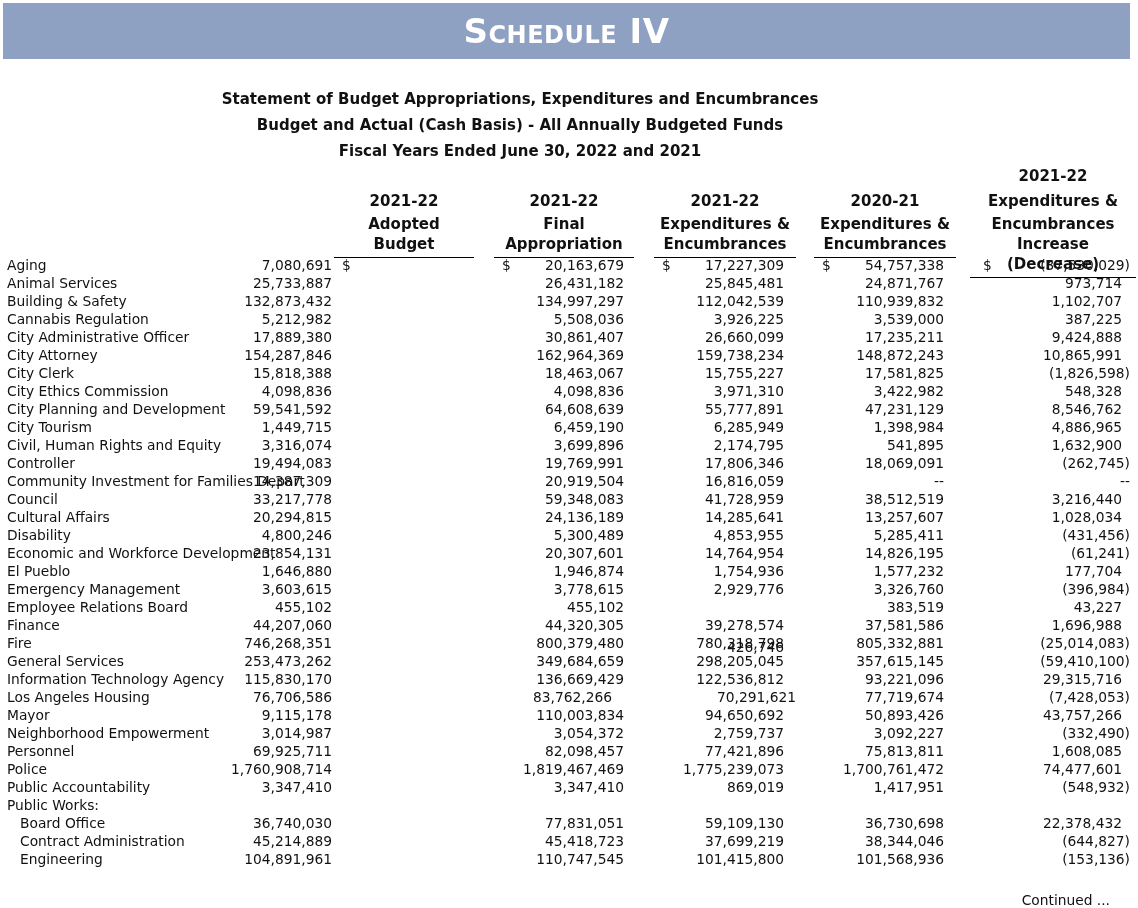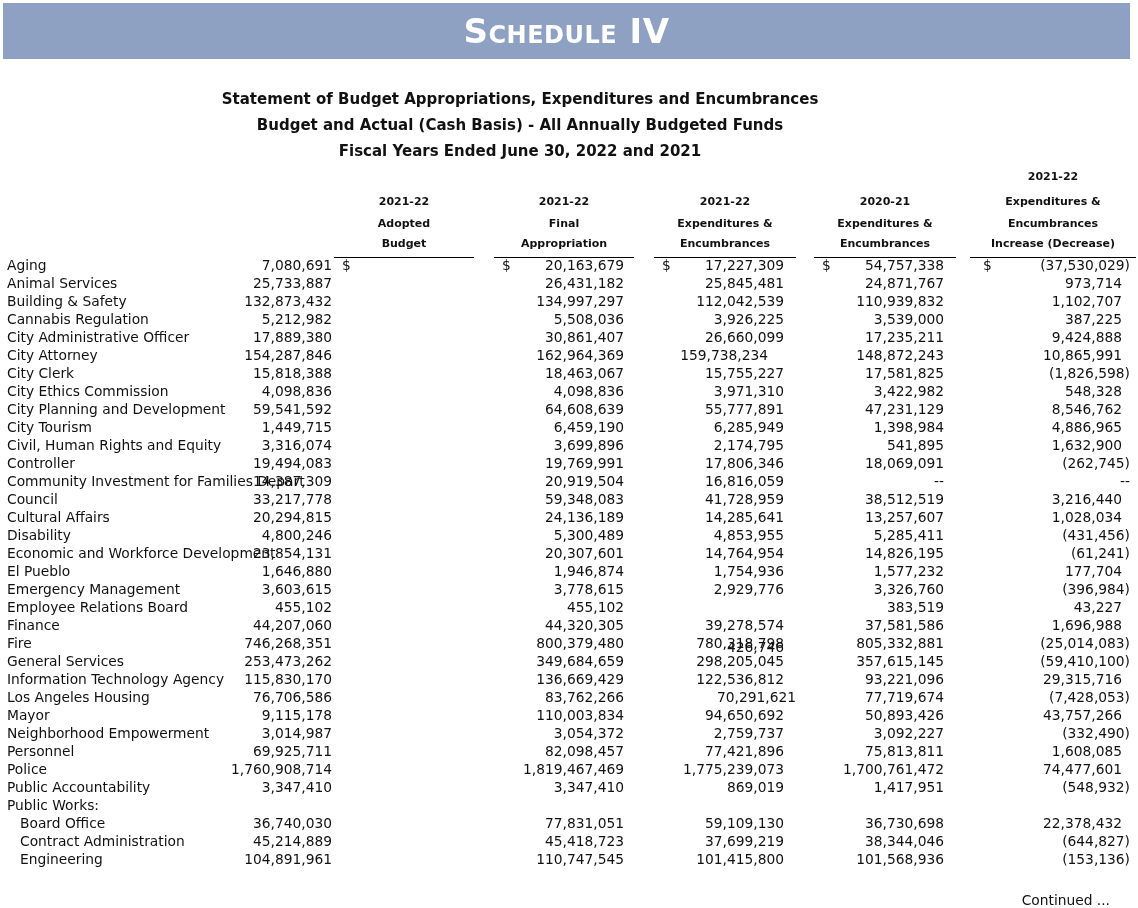--- a/index.html
+++ b/index.html
@@ -6,21 +6,21 @@
   body { width: 1138px; height: 908px; position: relative; overflow: hidden;
          font-family: "DejaVu Sans", sans-serif; color: #111; }
   .banner { position: absolute; left: 3px; top: 3px; width: 1127px; height: 56px;
             background: #8fa1c3; display: flex; align-items: center; justify-content: center; }
   .banner-title { color: #ffffff; font-family: "DejaVu Sans", sans-serif; font-weight: bold;
                   font-size: 34px; font-variant: small-caps; letter-spacing: 0.5px; }
   .titles { position: absolute; left: 0; top: 86px; width: 1040px; text-align: center; }
   .titles div { font-family: "DejaVu Sans", sans-serif; font-weight: bold; font-size: 15px;
                 line-height: 26px; height: 26px; }
   .hdr { position: absolute; top: 164px; font-family: "DejaVu Sans", sans-serif; font-weight: bold;
-         font-size: 11px; text-align: center; }
+         font-size: 15px; text-align: center; }
   .hdr div { line-height: 20px; }
   .hdr .yr { height: 25px; line-height: 25px; }
   .hdr .rule { position: absolute; left: 0; right: 0; bottom: -4px; border-bottom: 1px solid #000; }
   .rows { position: absolute; left: 0; top: 256px; width: 1138px; }
   .row { position: relative; height: 18px; line-height: 18px; font-size: 13.8px;
          font-family: "DejaVu Sans", sans-serif; white-space: nowrap; }
   .row .lbl { position: absolute; left: 7px; }
   .row.sub .lbl { left: 20px; }
   .row .v { position: absolute; text-align: right; }
   .row .d { position: absolute; }
@@ -118,21 +118,21 @@
       <span class="v" style="right: 806px;">17,889,380</span>
       <span class="v" style="right: 514px;">30,861,407</span>
       <span class="v" style="right: 354px;">26,660,099</span>
       <span class="v" style="right: 194px;">17,235,211</span>
       <span class="v" style="right: 16px;">9,424,888</span>
     </div>
     <div class="row">
       <span class="lbl">City Attorney</span>
       <span class="v" style="right: 806px;">154,287,846</span>
       <span class="v" style="right: 514px;">162,964,369</span>
-      <span class="v" style="right: 370px;">159,738,234</span>
+      <span class="v" style="right: 354px;">159,738,234</span>
       <span class="v" style="right: 194px;">148,872,243</span>
       <span class="v" style="right: 16px;">10,865,991</span>
     </div>
     <div class="row">
       <span class="lbl">City Clerk</span>
       <span class="v" style="right: 806px;">15,818,388</span>
       <span class="v" style="right: 514px;">18,463,067</span>
       <span class="v" style="right: 354px;">15,755,227</span>
       <span class="v" style="right: 194px;">17,581,825</span>
       <span class="v" style="right: 8px;">(1,826,598)</span>
@@ -269,21 +269,21 @@
       <span class="lbl">Information Technology Agency</span>
       <span class="v" style="right: 806px;">115,830,170</span>
       <span class="v" style="right: 514px;">136,669,429</span>
       <span class="v" style="right: 354px;">122,536,812</span>
       <span class="v" style="right: 194px;">93,221,096</span>
       <span class="v" style="right: 16px;">29,315,716</span>
     </div>
     <div class="row">
       <span class="lbl">Los Angeles Housing</span>
       <span class="v" style="right: 806px; margin-left: 27px;">76,706,586</span>
-      <span class="v" style="right: 514px; margin-left: 45px;">83,762,266</span>
+      <span class="v" style="right: 526px; margin-left: 45px;">83,762,266</span>
       <span class="v" style="right: 342px;">70,291,621</span>
       <span class="v" style="right: 194px;">77,719,674</span>
       <span class="v" style="right: 8px;">(7,428,053)</span>
     </div>
     <div class="row">
       <span class="lbl">Mayor</span>
       <span class="v" style="right: 806px;">9,115,178</span>
       <span class="v" style="right: 514px;">110,003,834</span>
       <span class="v" style="right: 354px;">94,650,692</span>
       <span class="v" style="right: 194px;">50,893,426</span>

